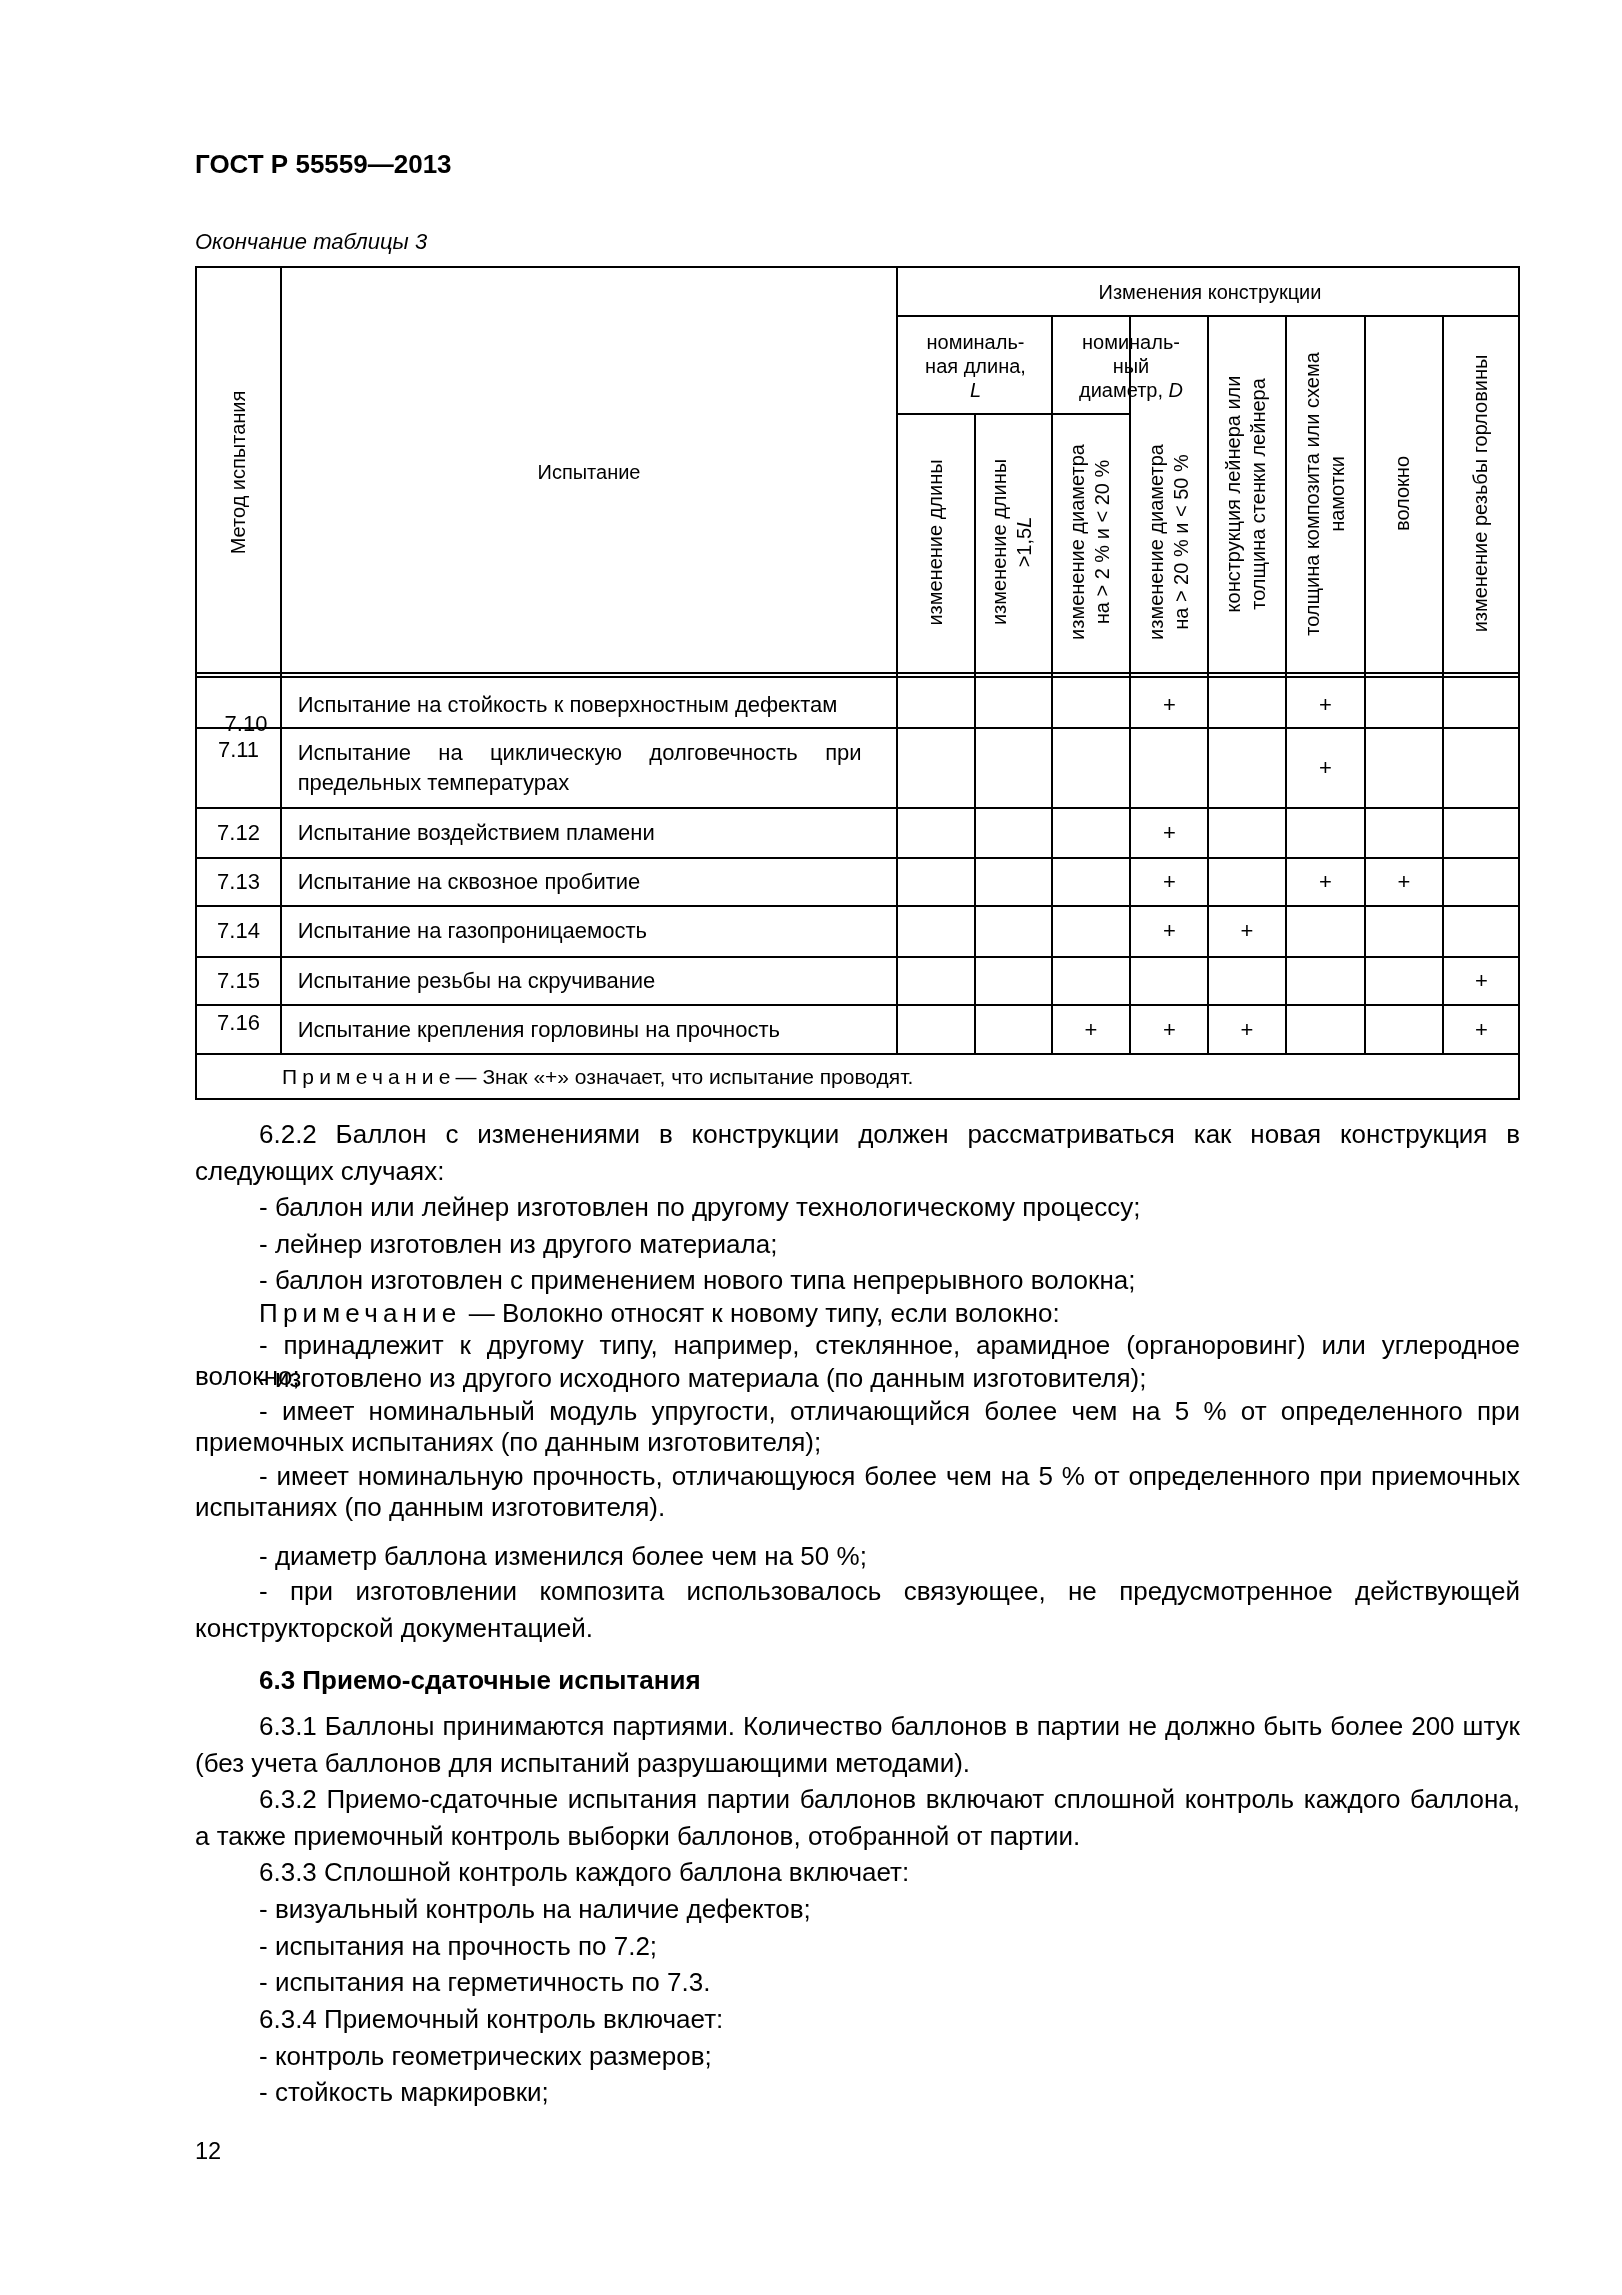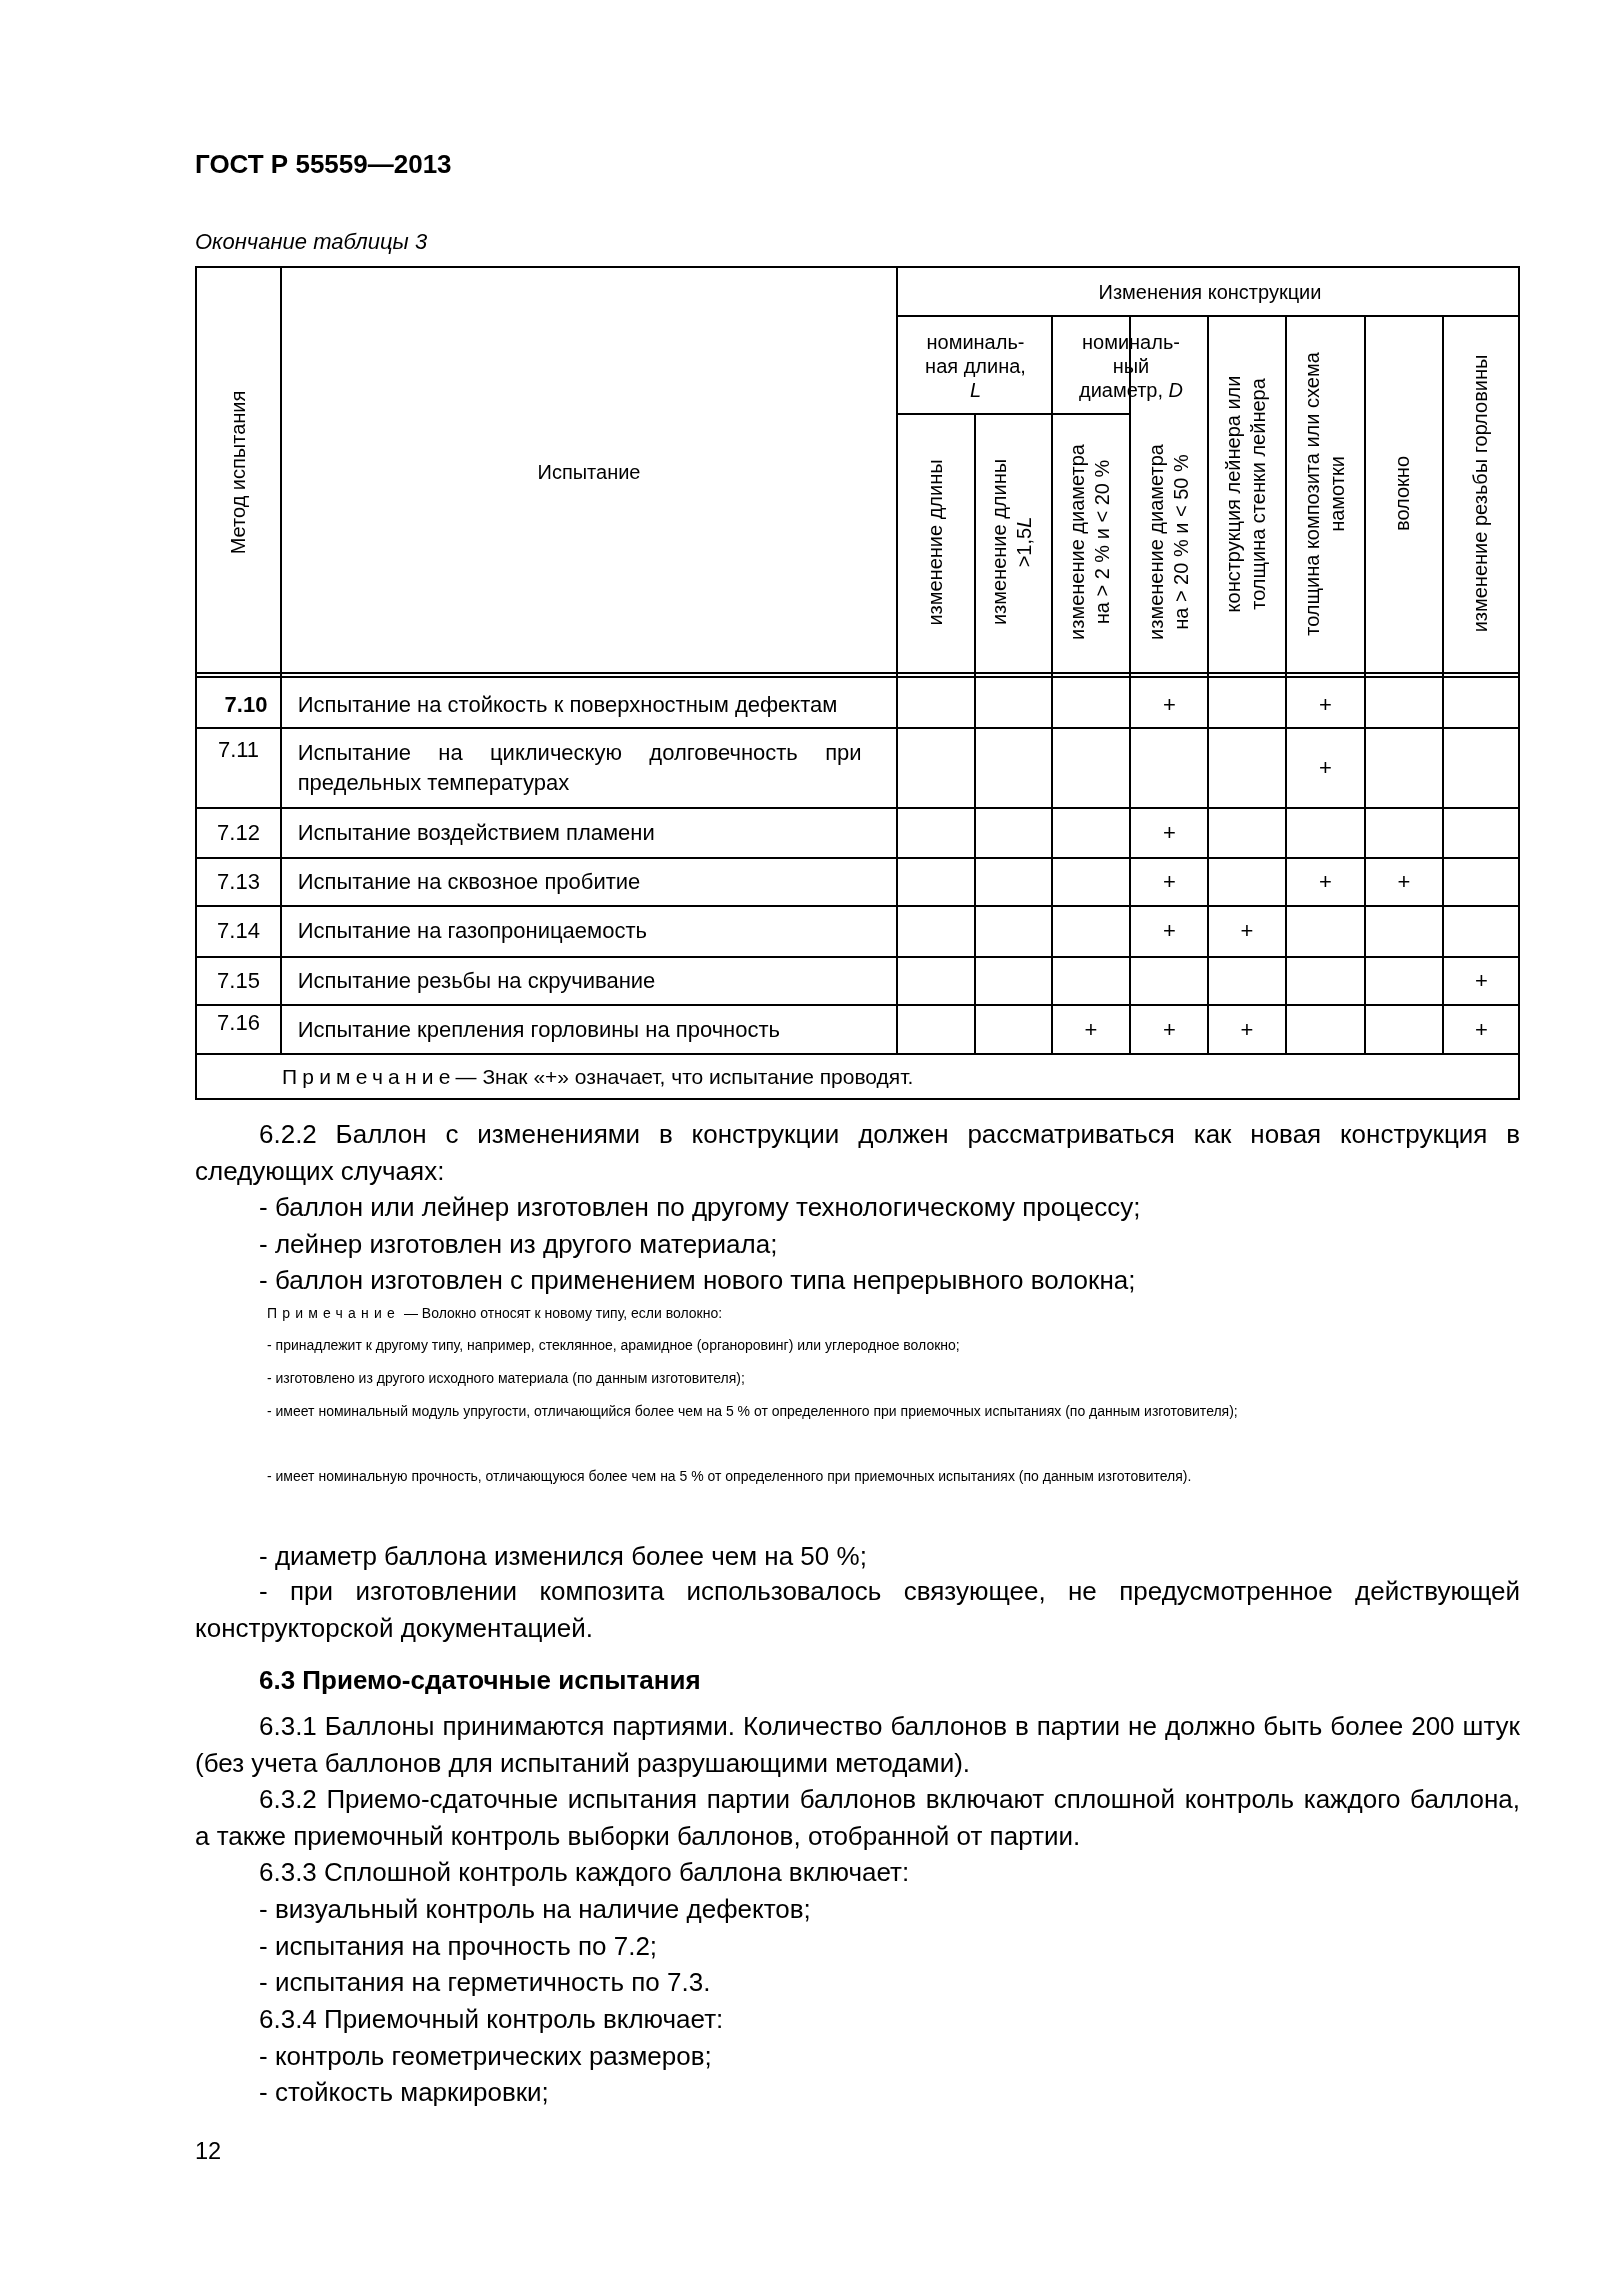--- a/index.html
+++ b/index.html
@@ -26,21 +26,21 @@
               padding: 0 14.4px 0 15.7px; }
   .plus { position: absolute; font-size: 22px; display: flex; align-items: center; justify-content: center; }
   .table-note { position: absolute; font-size: 21px; display: flex; align-items: center; }
   .spaced { letter-spacing: 5.2px; }
 
   
   .txt { position: absolute; left: 195px; width: 1325px; font-size: 26px; line-height: 37px;
          text-align: justify; }
   .txt.ind { text-indent: 64px; }
   .txt.item { padding-left: 64px; width: 1261px; text-align: left; }
-  .small { font-size: 14px; line-height: 31px; margin-left: 8px; }
+  .small { font-size: 26px; line-height: 31px; }
   .bold { font-weight: bold; }
   .page-num { left: 195px; top: 2138px; font-size: 23.6px; }
   i.var { font-style: italic; }
 </style>
 </head>
 <body>
 
 <div class="abs doc-title">ГОСТ Р 55559—2013</div>
 <div class="abs table-caption">Окончание таблицы 3</div>
 
@@ -104,21 +104,21 @@
           <div>волокно</div>
         </span>
       </div>
       <div class="vert" style="left:1245px; top:47px; width:77px; height:357px;">
         <span>
           <div>изменение резьбы горловины</div>
         </span>
       </div>
     </div>
   <div id="tbody">
-      <div class="row-num" style="left:0; top:415px; width:98px; height:44px;font-weight:bold; ">7.10</div>
+      <div class="row-num" style="left:0; top:434px; width:98px; height:44px; ">7.10</div>
       <div class="row-name" style="left:85px; top:415px; width:614px; height:44px;">
         <span style="width: 100%;">Испытание на стойкость к поверхностным дефектам</span>
       </div>
       <div class="plus" style="left:701px; top:415px; width:76px; height:44px;"></div>
       <div class="plus" style="left:779px; top:415px; width:75px; height:44px;"></div>
       <div class="plus" style="left:856px; top:415px; width:76px; height:44px;"></div>
       <div class="plus" style="left:934px; top:415px; width:77px; height:44px;">+</div>
       <div class="plus" style="left:1012px; top:415px; width:76px; height:44px;"></div>
       <div class="plus" style="left:1090px; top:415px; width:77px; height:44px;">+</div>
       <div class="plus" style="left:1169px; top:415px; width:76px; height:44px;"></div>

